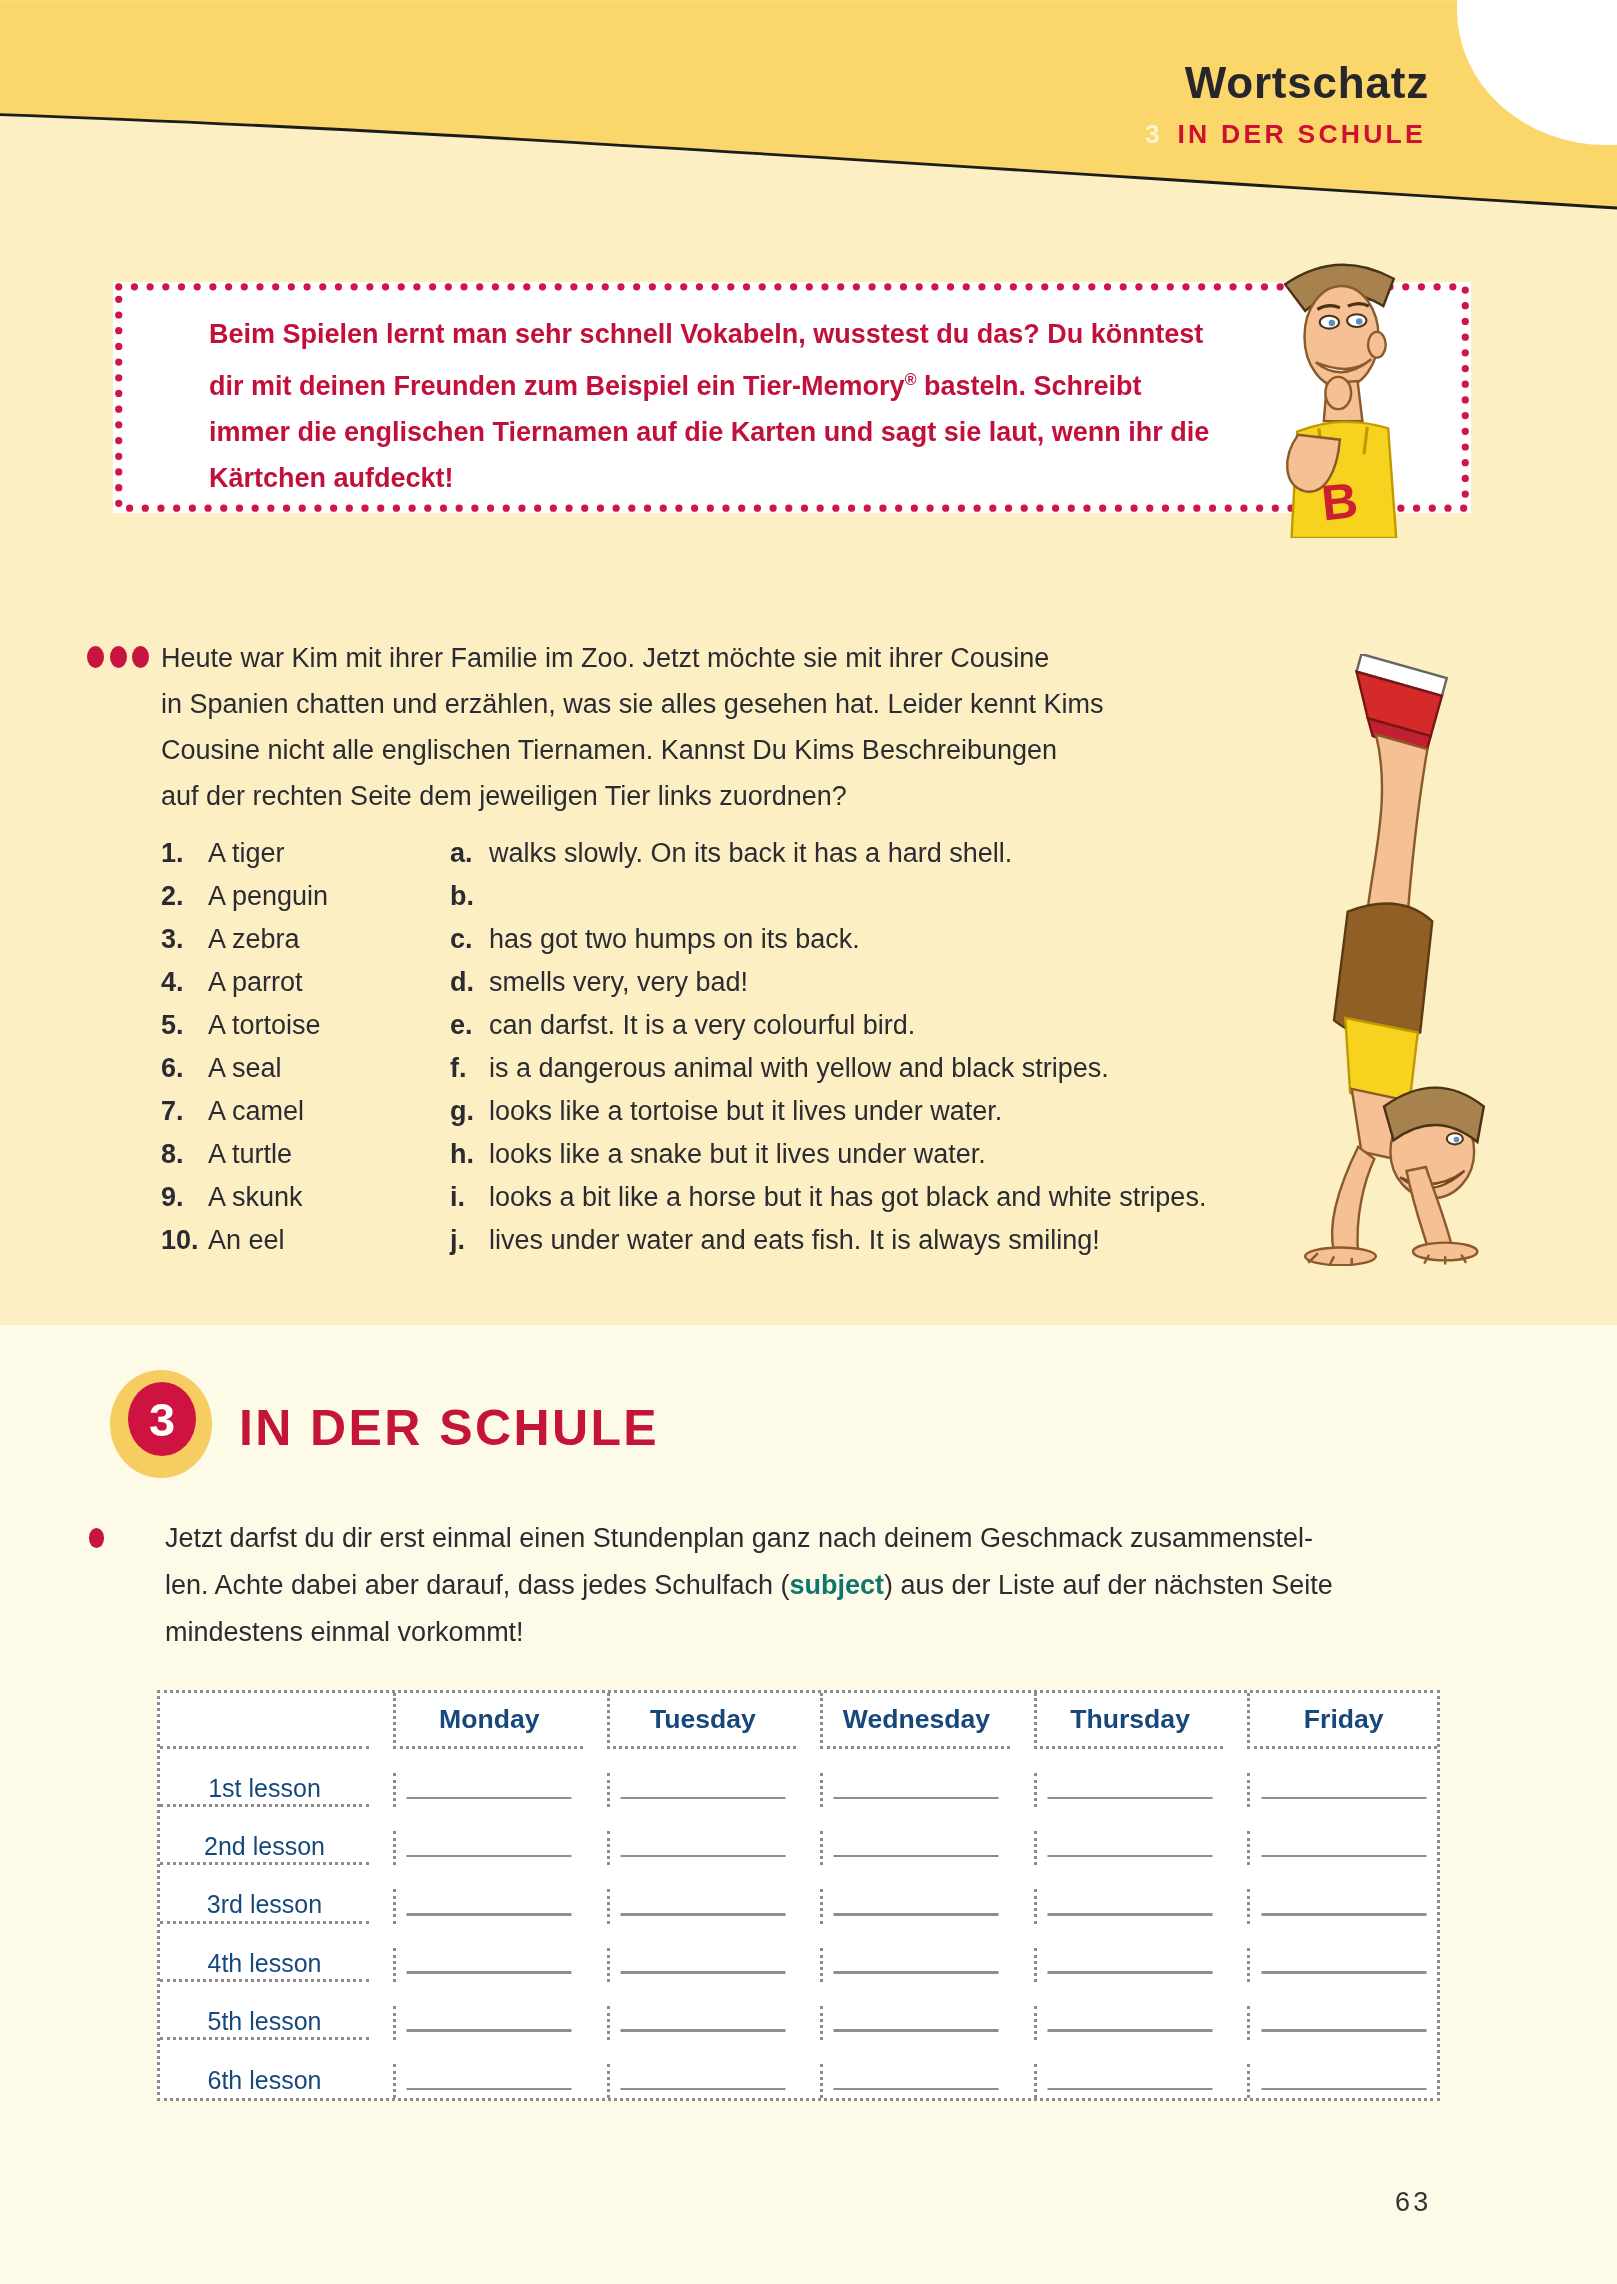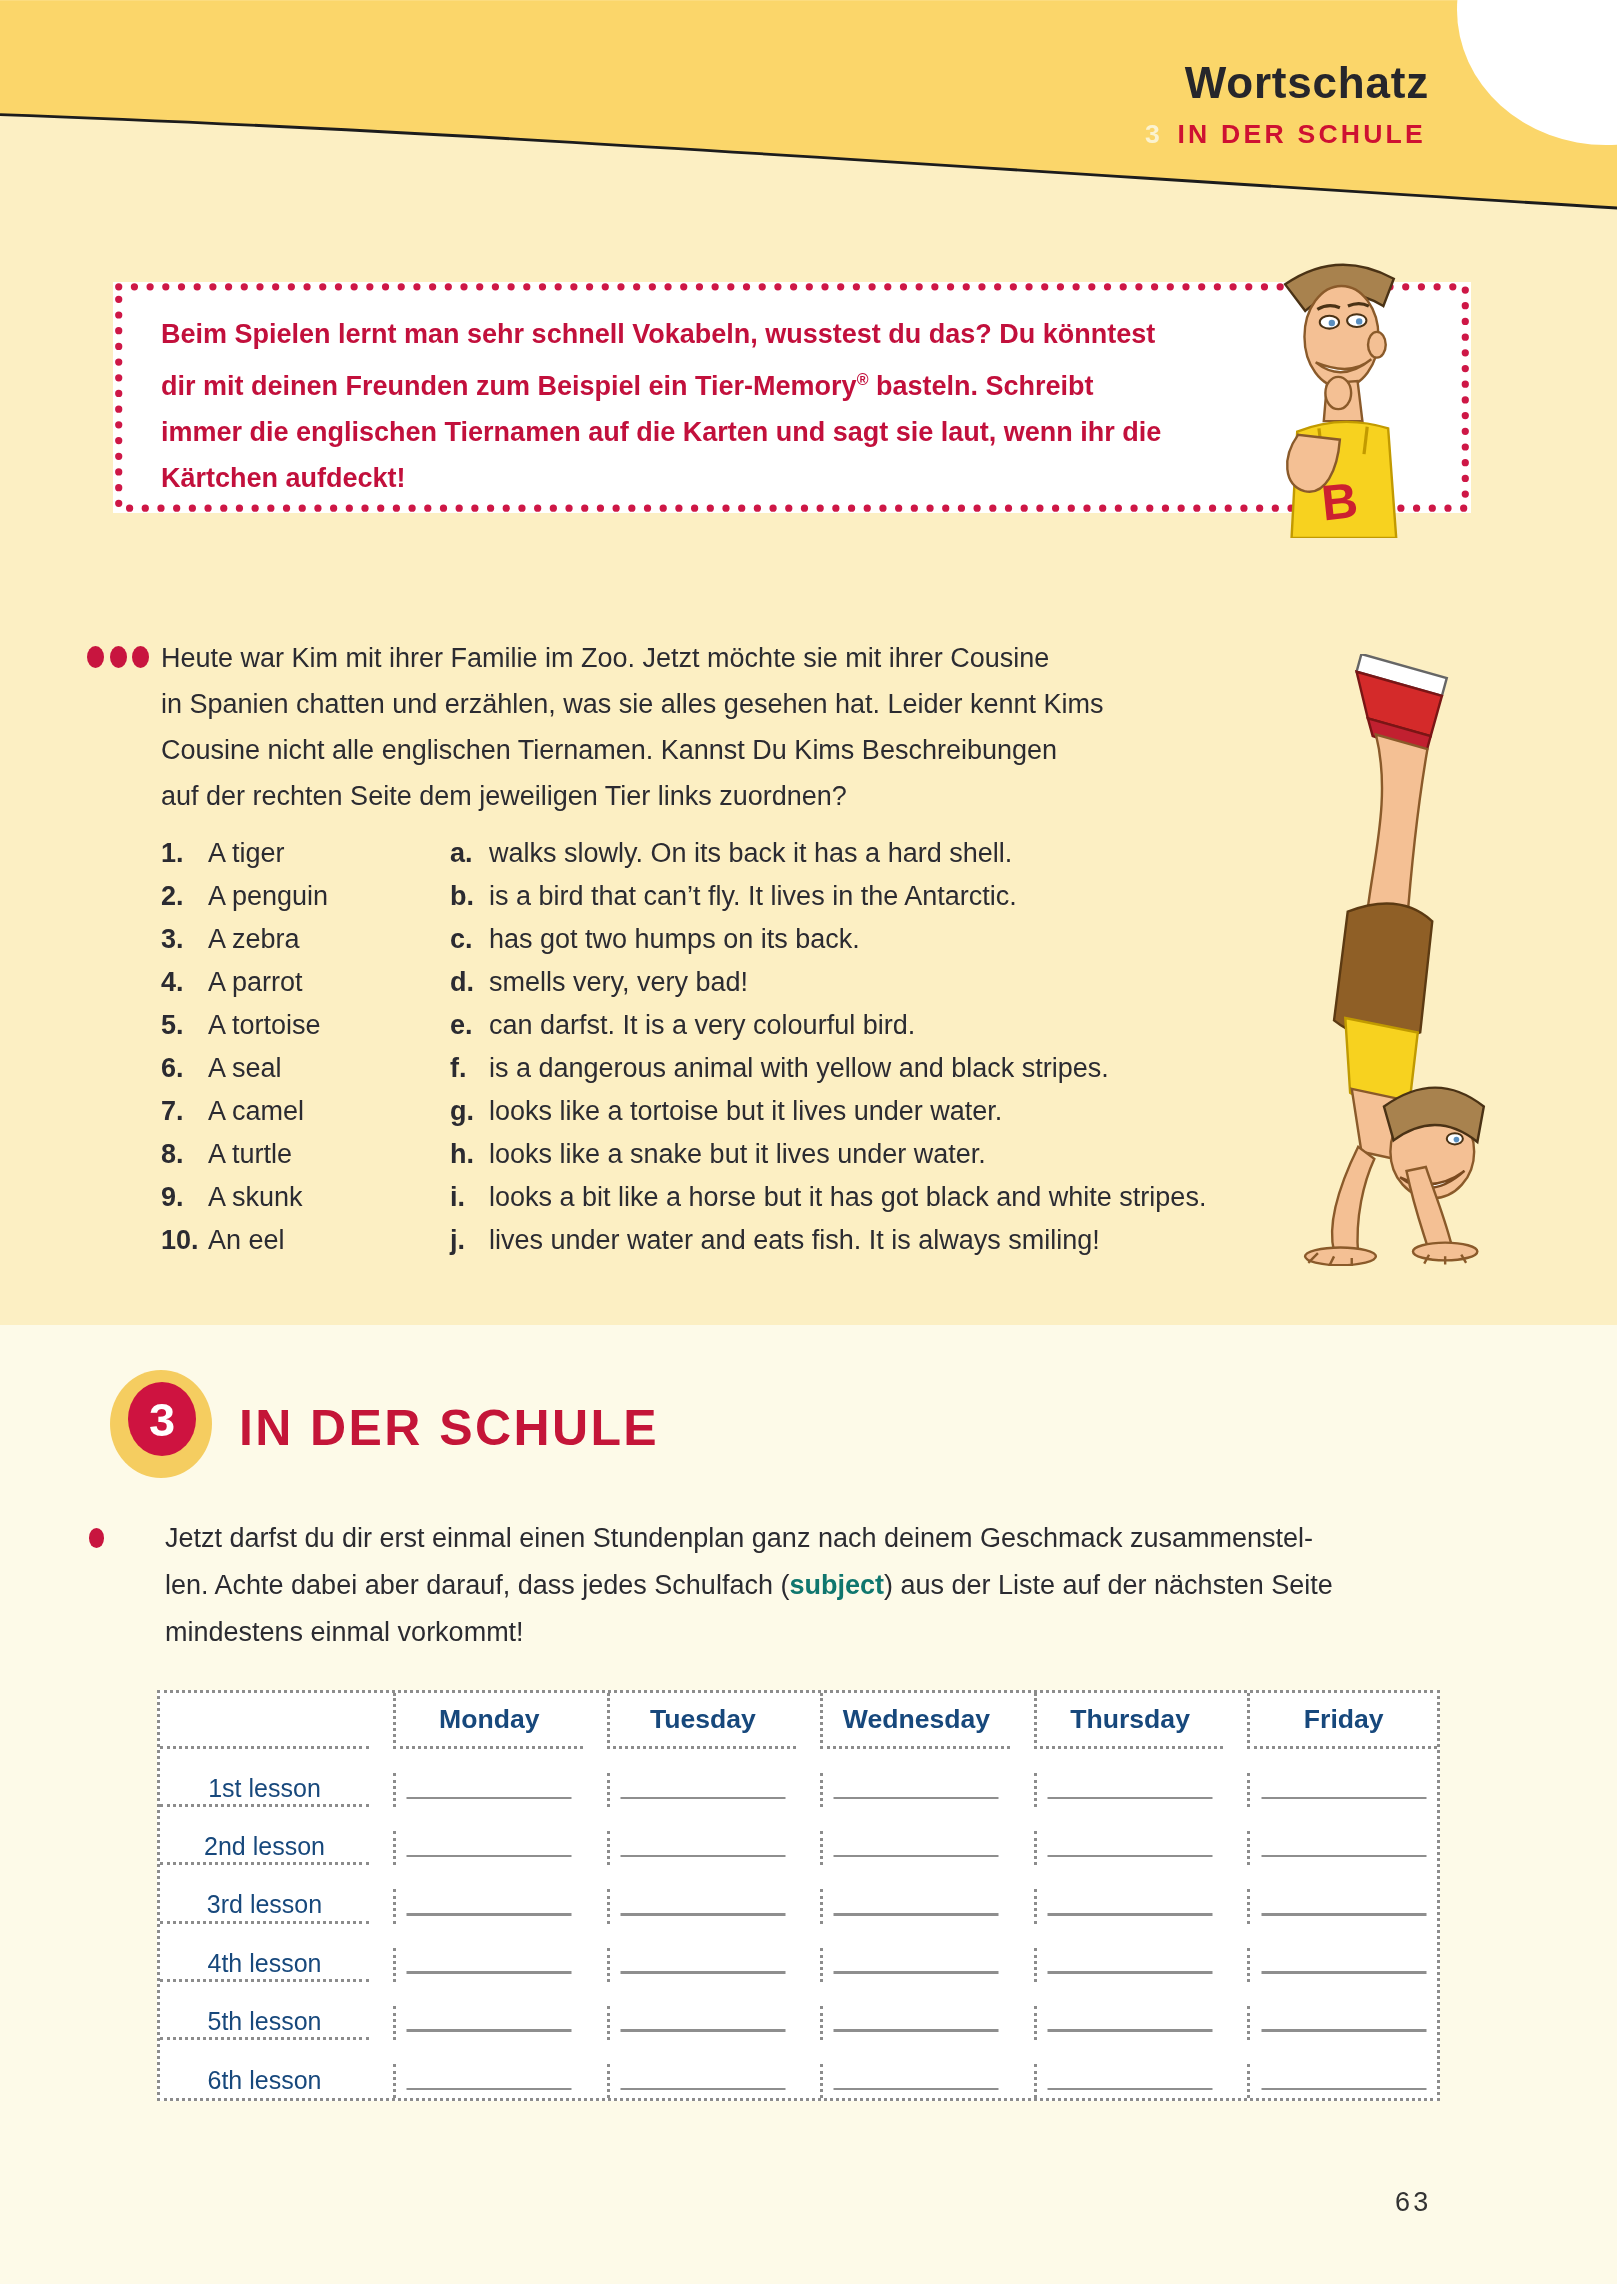--- a/index.html
+++ b/index.html
@@ -10,21 +10,21 @@
   .corner-circle{position:absolute;right:-137px;top:-125px;width:298px;height:270px;background:#FFFFFF;border-radius:50%;}
   
   .hdr-title{position:absolute;top:58px;right:189px;font-size:44px;font-weight:bold;color:#26262B;letter-spacing:0.8px;}
   .hdr-sub{position:absolute;top:119px;right:192px;display:flex;align-items:baseline;gap:14.5px;font-size:26.6px;font-weight:bold;letter-spacing:3.2px;}
   .hdr-sub .num{color:#FBF3D0;}
   .hdr-sub .ttl{color:#CE1132;}
   
   .tip-box{position:absolute;left:113px;top:282px;width:1358px;height:231px;background:#FFFFFF;}
   .tip-border{position:absolute;left:0;top:0;}
   .tip-text{position:absolute;left:48px;top:29px;font-size:27px;font-weight:bold;color:#C2103C;line-height:46px;}
-  .tip-text .tline{white-space:nowrap;}
+  .tip-text .tline{white-space:nowrap;margin-left:48px;}
   .tip-text sup{font-size:16px;}
   
   .boy-think{position:absolute;left:1261px;top:248px;}
   .boy-hand{position:absolute;left:1271px;top:654px;}
   
   .bullet3{position:absolute;left:87px;top:646px;display:flex;gap:5.6px;}
   .bullet3 i{display:block;width:17px;height:22px;border-radius:50%;background:#C8153F;}
   .zoo-text{position:absolute;left:161px;top:635px;font-size:27px;color:#2B2B31;line-height:46px;}
   .zoo-text .zline{white-space:nowrap;}
   
@@ -121,21 +121,20 @@
     <div class="mrow">
       <span class="num">1.</span>
       <span class="animal">A tiger</span>
       <span class="letter">a.</span>
       <span class="desc">walks slowly. On its back it has a hard shell.</span>
     </div>
     <div class="mrow">
       <span class="num">2.</span>
       <span class="animal">A penguin</span>
       <span class="letter">b.</span>
-      <span class="desc">is a bird that can’t fly. It lives in the Antarctic.</span>
     </div>
     <div class="mrow">
       <span class="num">3.</span>
       <span class="animal">A zebra</span>
       <span class="letter">c.</span>
       <span class="desc">has got two humps on its back.</span>
     </div>
     <div class="mrow">
       <span class="num">4.</span>
       <span class="animal">A parrot</span>

